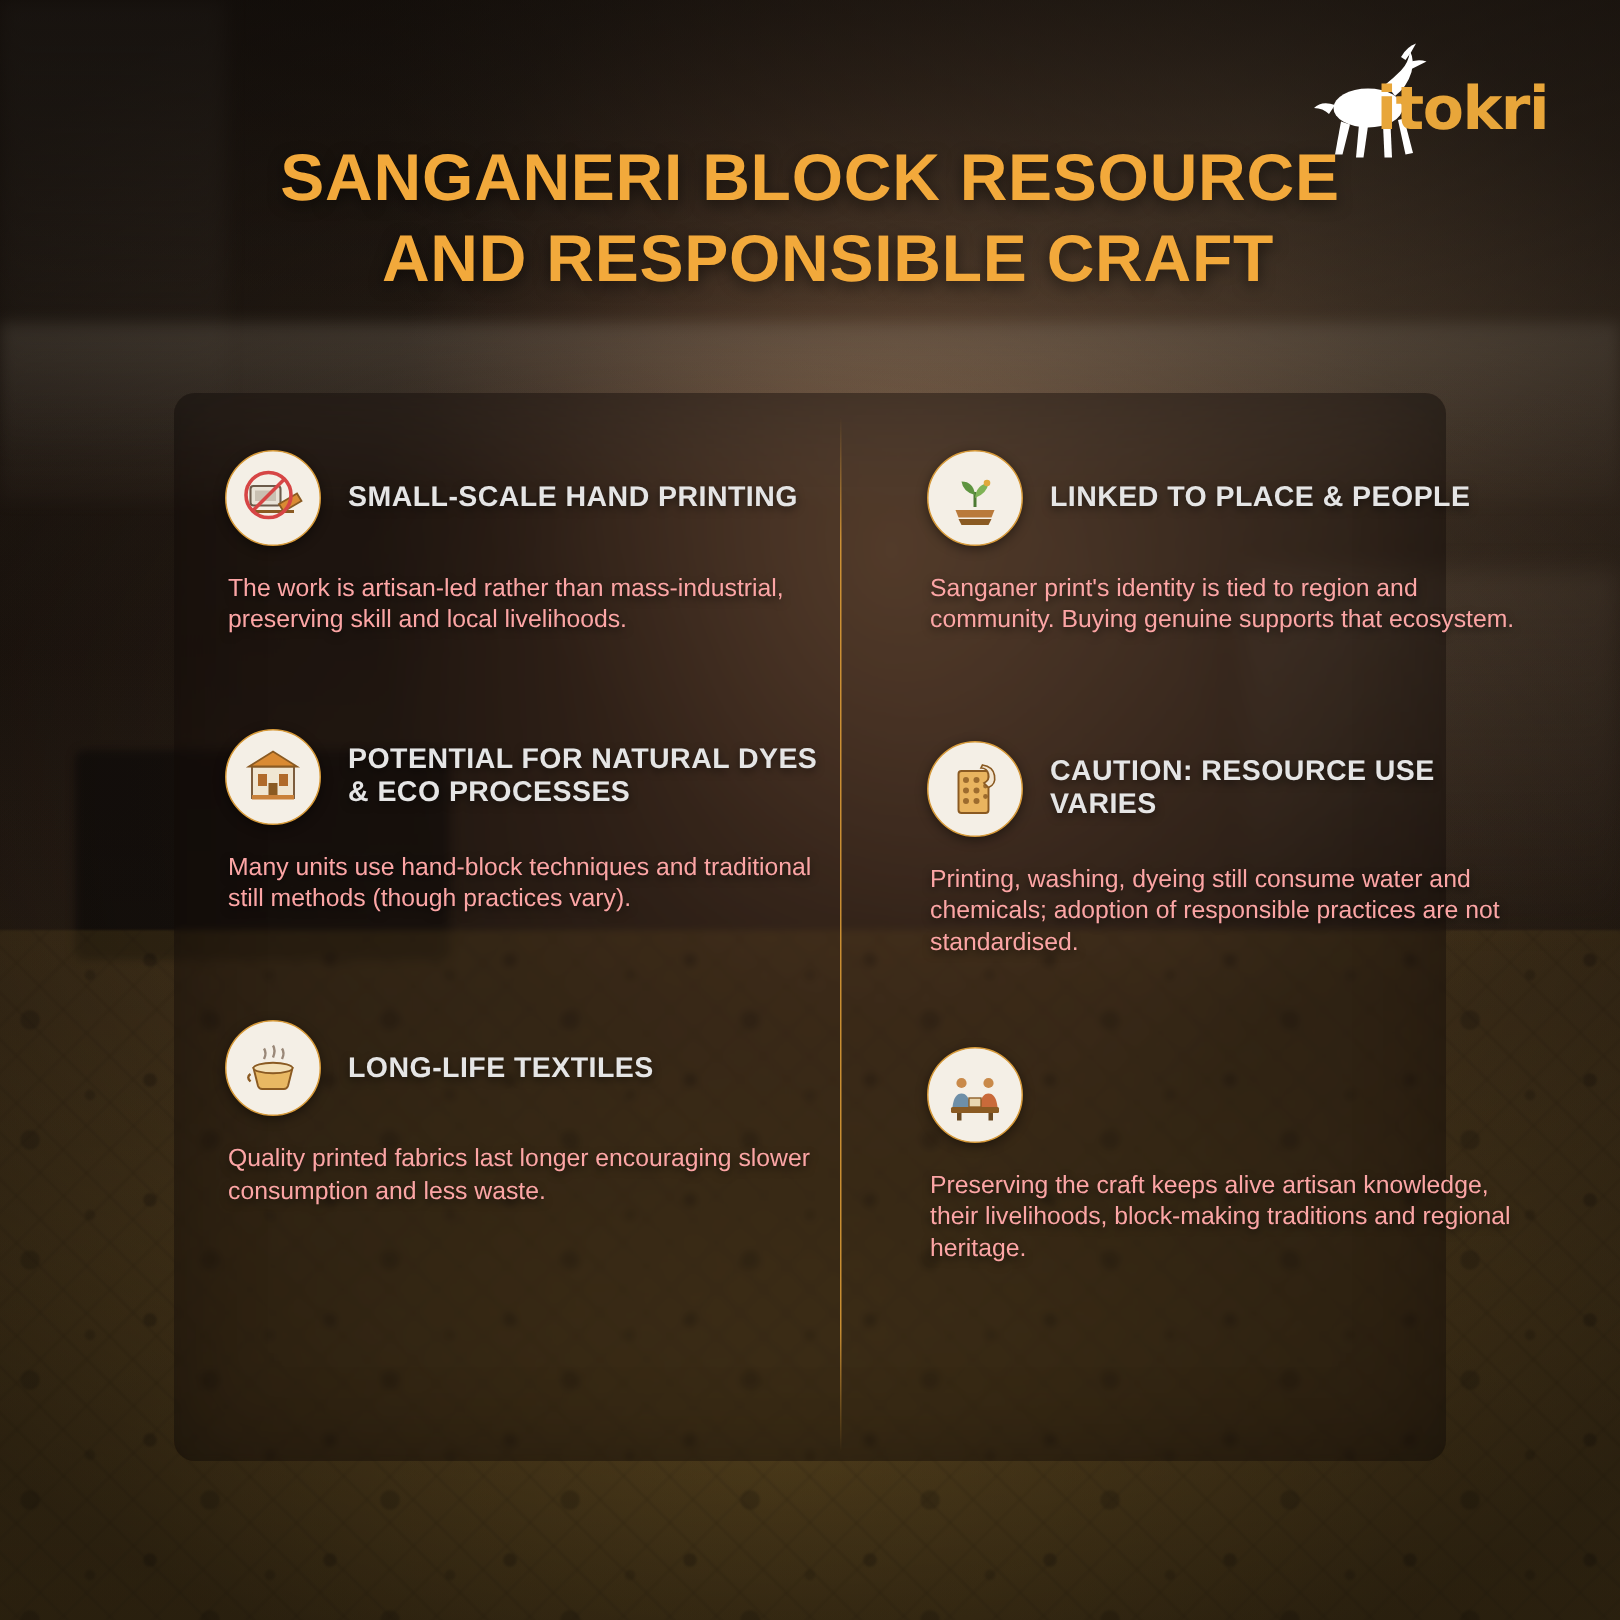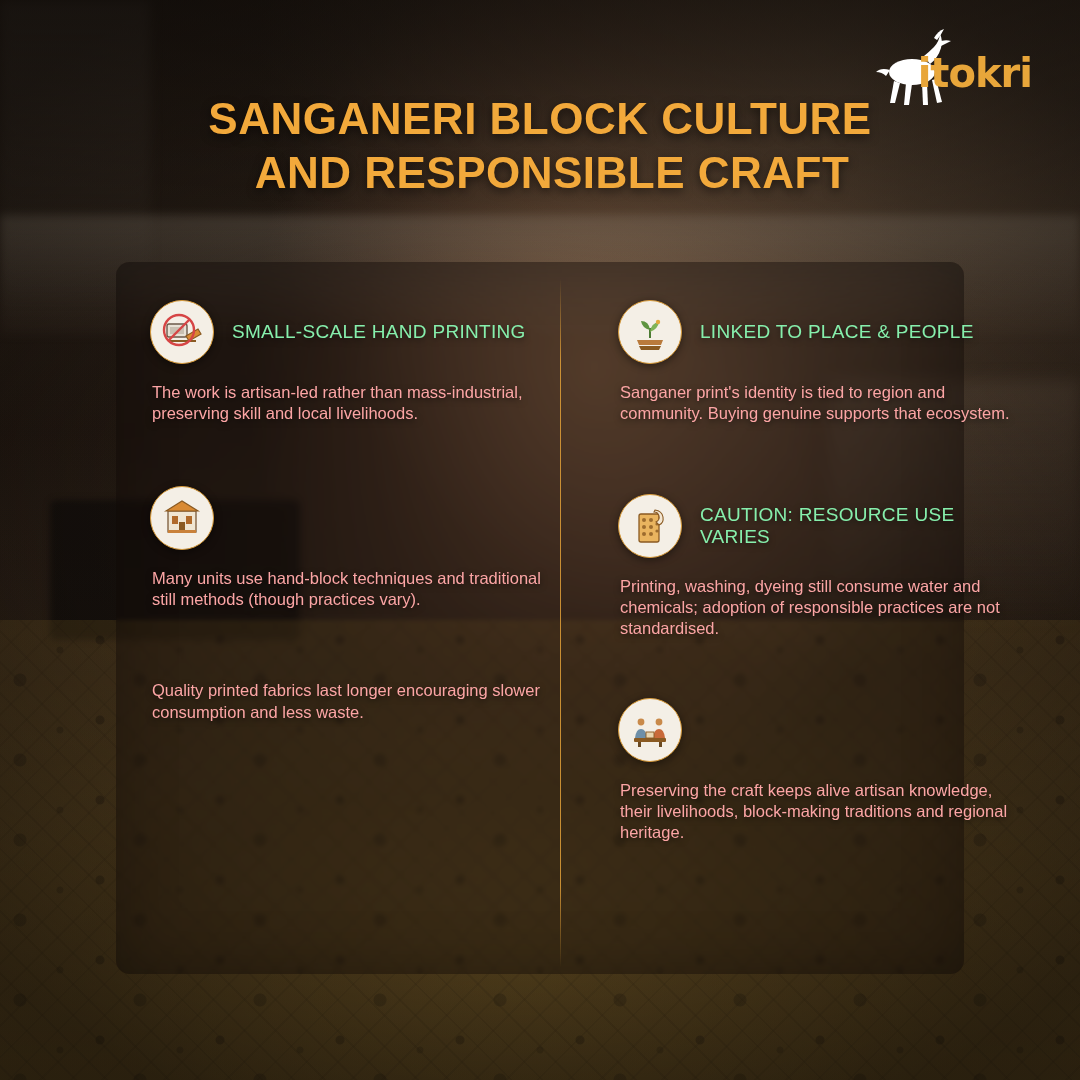--- a/index.html
+++ b/index.html
@@ -161,23 +161,23 @@
     border: 1.5px solid #D79A3A;
     background: #F4EFE6;
     display: flex;
     align-items: center;
     justify-content: center;
     overflow: hidden;
     box-shadow: 0 2px 8px rgba(0,0,0,0.45);
   }
   .badge svg { display: block; }
   .item-title {
-    color: #86efac;
+    color: #e5e5e5;
     font-size: 19px;
-    font-weight: 400;
+    font-weight: 700;
     line-height: 1.15;
     letter-spacing: 0.3px;
     text-transform: uppercase;
     text-shadow: 0 2px 6px rgba(0,0,0,0.5);
   }
   .item-body {
     margin-top: 18px;
     color: #fca5a5;
     font-size: 16.5px;
     line-height: 1.28;
@@ -217,21 +217,21 @@
         <path d="M42 55 l-2 22 l5 0 l3 -21 z"></path>
         <path d="M58 55 l1 22 l5 0 l-1 -22 z"></path>
         <path d="M68 52 l5 23 l5 -1 l-6 -23 z"></path>
         <path d="M26 42 q-9 -3 -14 2 q6 0 10 4 z"></path>
       </g>
     </svg>
     <div class="logo-word">itokri</div>
   </div>
 
   <div class="title">
-    <span>SANGANERI BLOCK CULTURE</span>
+    <span>SANGANERI BLOCK RESOURCE</span>
     <span class="l2">AND RESPONSIBLE CRAFT</span>
   </div>
 
   <div class="card"></div>
   <div class="divider"></div>
 
   <div class="col col-left">
 
     <div class="item i1">
       <div class="item-head">
@@ -255,25 +255,39 @@
         <span class="badge">
           <svg width="44" height="44" viewBox="0 0 44 44">
             <rect x="8" y="15" width="28" height="21" fill="#F0E6D2" stroke="#7A5A3A" stroke-width="1.3"></rect>
             <path d="M6 15 L22 5 L38 15 Z" fill="#D98A33" stroke="#8A5A22" stroke-width="1.2"></path>
             <rect x="12" y="20" width="6" height="8" fill="#B06A2A"></rect>
             <rect x="26" y="20" width="6" height="8" fill="#B06A2A"></rect>
             <rect x="19" y="26" width="6" height="10" fill="#8A5A22"></rect>
             <rect x="8" y="34" width="28" height="3" fill="#C9813A"></rect>
           </svg>
         </span>
+        <span class="item-title">POTENTIAL FOR NATURAL DYES &amp; ECO PROCESSES</span>
       </div>
       <div class="item-body">Many units use hand-block techniques and traditional still methods (though practices vary).</div>
     </div>
 
     <div class="item i3">
+      <div class="item-head">
+        <span class="badge">
+          <svg width="44" height="44" viewBox="0 0 44 44">
+            <path d="M9 22 h26 l-3 12 a3 3 0 0 1 -3 2 h-14 a3 3 0 0 1 -3 -2 z" fill="#E8B863" stroke="#8A5A22" stroke-width="1.3"></path>
+            <ellipse cx="22" cy="22" rx="13" ry="3.5" fill="#F3E0B8" stroke="#8A5A22" stroke-width="1.2"></ellipse>
+            <path d="M16 16 q2 -4 0 -7" stroke="#9A8878" stroke-width="1.6" fill="none"></path>
+            <path d="M22 15 q2 -5 0 -8" stroke="#9A8878" stroke-width="1.6" fill="none"></path>
+            <path d="M28 16 q2 -4 0 -7" stroke="#9A8878" stroke-width="1.6" fill="none"></path>
+            <path d="M7 26 q-3 2 0 5" stroke="#8A5A22" stroke-width="1.6" fill="none"></path>
+          </svg>
+        </span>
+        <span class="item-title">LONG-LIFE TEXTILES</span>
+      </div>
       <div class="item-body">Quality printed fabrics last longer encouraging slower consumption and less waste.</div>
     </div>
 
   </div>
 
   <div class="col col-right">
 
     <div class="item i1">
       <div class="item-head">
         <span class="badge">

